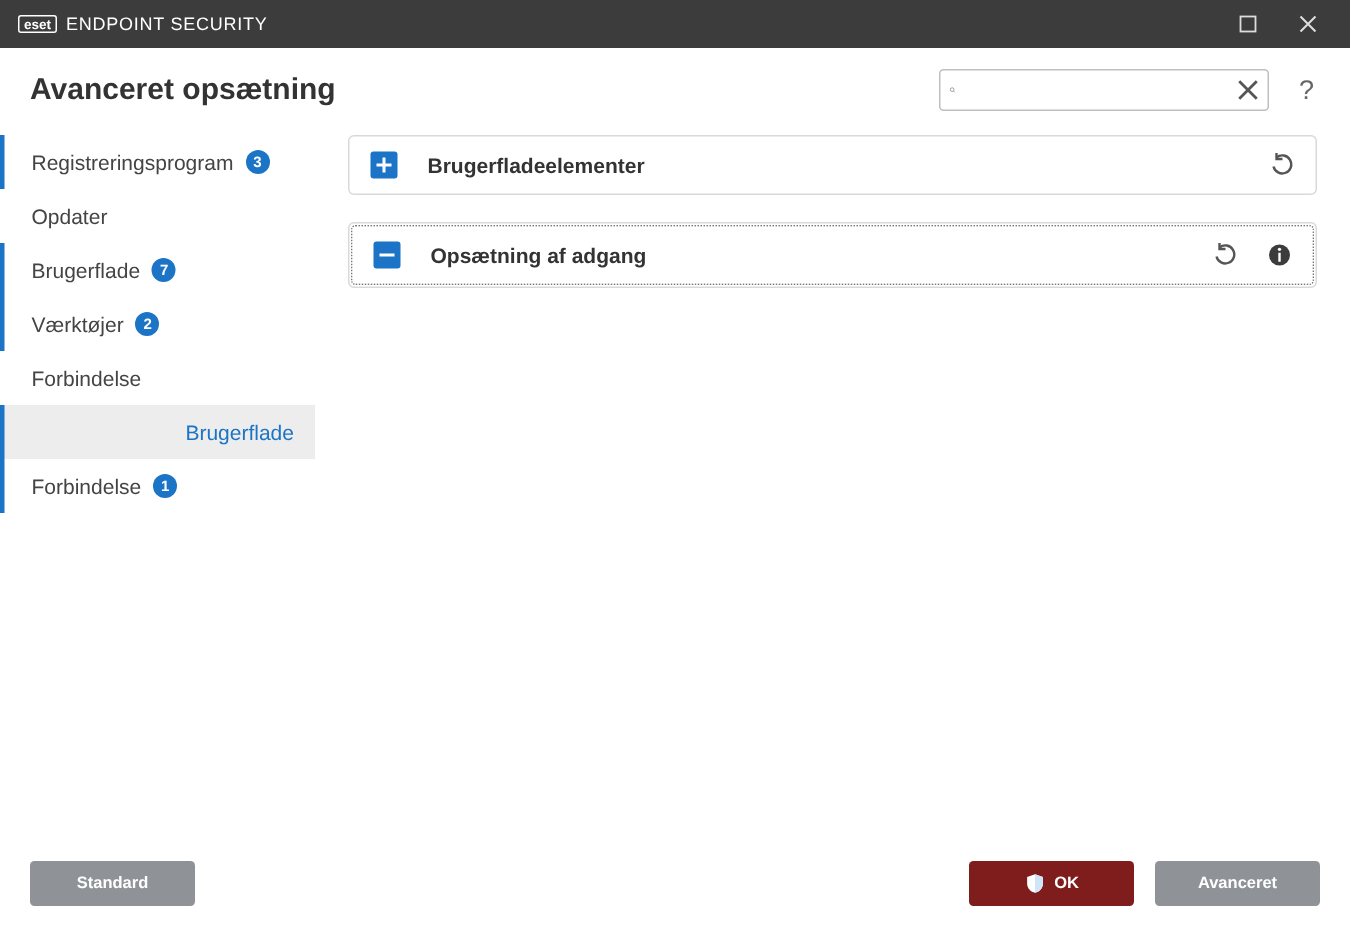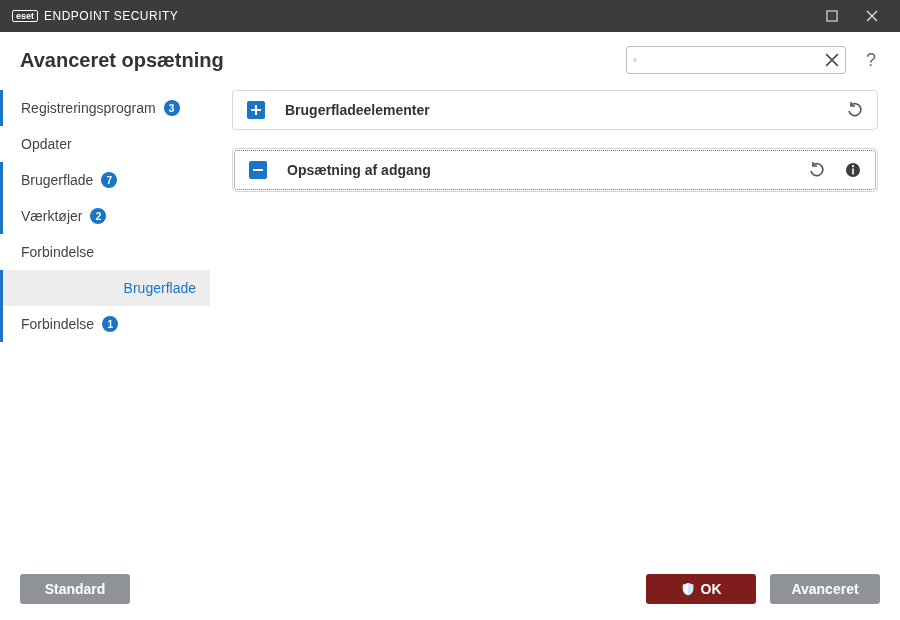--- a/index.html
+++ b/index.html
@@ -90,21 +90,21 @@
   }
   .panel-body .label { flex: 1; }
   .panel-body .link { color: #1b74c5; text-decoration: none; }
 
   .footer {
     height: 52px; display: flex; align-items: center; padding: 0 20px; gap: 14px;
     border-top: 1px solid #fff;
   }
   .footer .spacer { flex: 1; }
   .btn {
-    height: 30px; min-width: 110px; border: none; border-radius: 3px; font-size: 14px; font-weight: 600;
+    height: 30px; min-width: 110px; border: none; border-radius: 3px; font-size: 11px; font-weight: 600;
     display: inline-flex; align-items: center; justify-content: center; gap: 6px; color: #fff;
   }
   .btn-default { background: #8f9397; }
   .btn-primary { background: #7f1d1d; }
   .btn-primary svg { width: 14px; height: 14px; }
 </style>
 </head>
 <body>
 
 <div class="titlebar">

